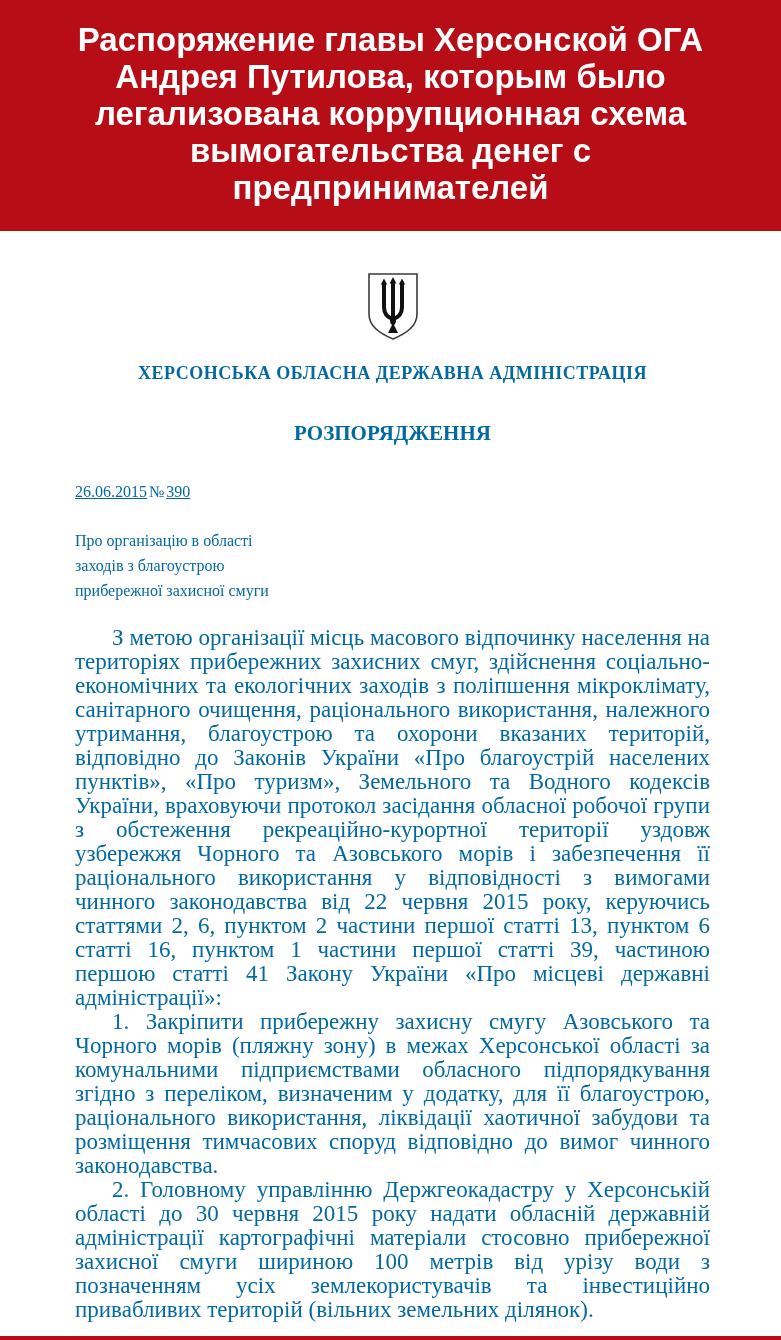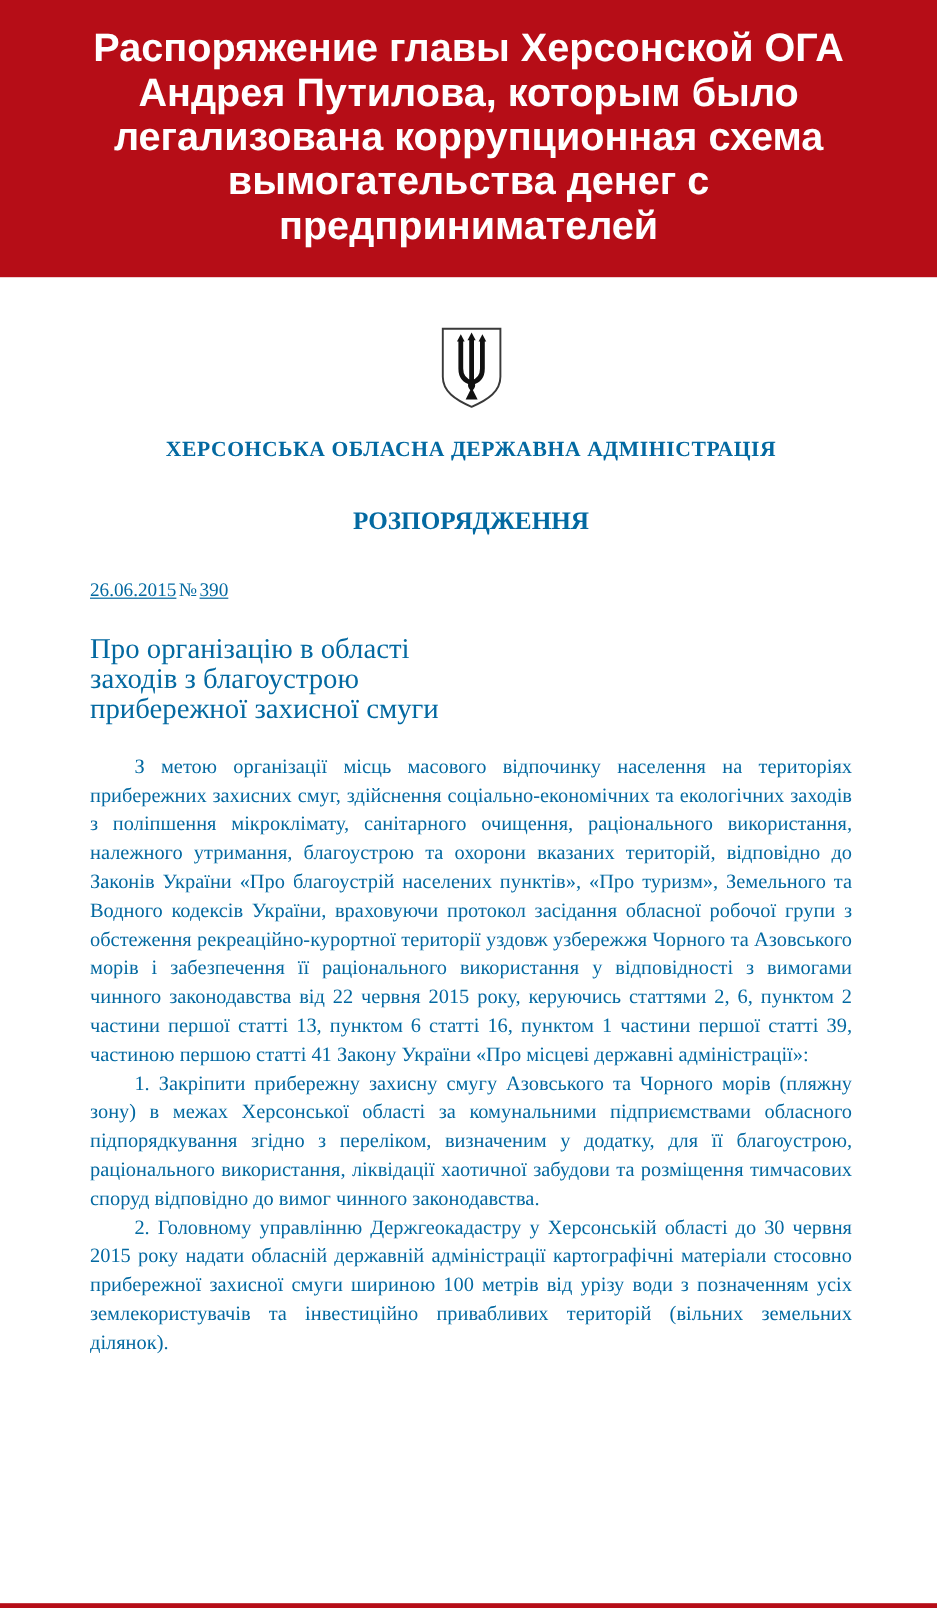--- a/index.html
+++ b/index.html
@@ -64,31 +64,31 @@
     margin: 17px 0 0 0;
   }
   .date-line {
     margin: 37px 0 0 0;
     font-size: 16px;
   }
   .u { text-decoration: underline; }
   .num-sign { text-decoration: none; padding: 0 2px 0 2px; }
   .subject {
     margin: 27px 0 0 0;
-    font-size: 24px;
+    font-size: 16px;
     line-height: 25px;
     white-space: pre-line;
     font-family: Liberation Serif, serif;
   }
   .body-text {
     margin-top: 23px;
   }
   .body-text p {
     margin: 0;
-    font-size: 17px;
+    font-size: 23px;
     line-height: 24px;
     text-align: justify;
     text-indent: 37px;
   }
   .bottom-strip {
     position: absolute;
     left: 0;
     bottom: 0;
     width: 781px;
     height: 4px;

